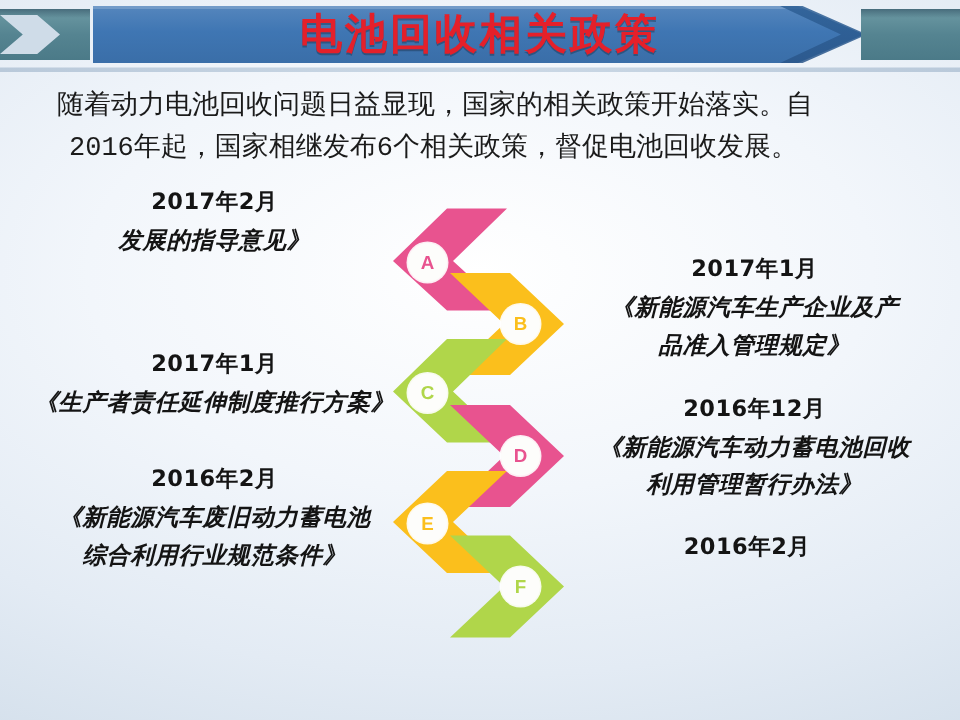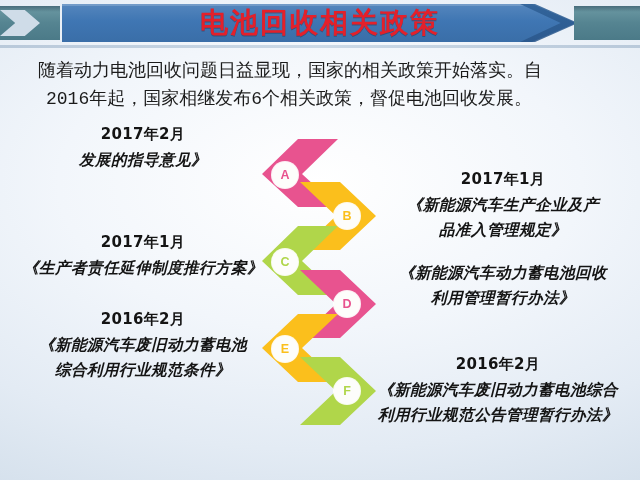--- a/index.html
+++ b/index.html
@@ -173,25 +173,22 @@
 
 <div class="lbl" id="lbl-b">
   <span class="date">2017年1月</span>
   <span class="ttl">
     <i>《新能源汽车生产企业及产</i>
     <i>品准入管理规定》</i>
   </span>
 </div>
 
 <div class="lbl" id="lbl-d">
+  <span class="date">2016年12月</span>
   <span class="ttl">
     <i>《新能源汽车动力蓄电池回收</i>
     <i>利用管理暂行办法》</i>
   </span>
 </div>
 
 <div class="lbl" id="lbl-f">
   <span class="date">2016年2月</span>
-  <span class="ttl">
-    <i>《新能源汽车废旧动力蓄电池综合</i>
-    <i>利用行业规范公告管理暂行办法》</i>
-  </span>
 </div>
 
 </body></html>

